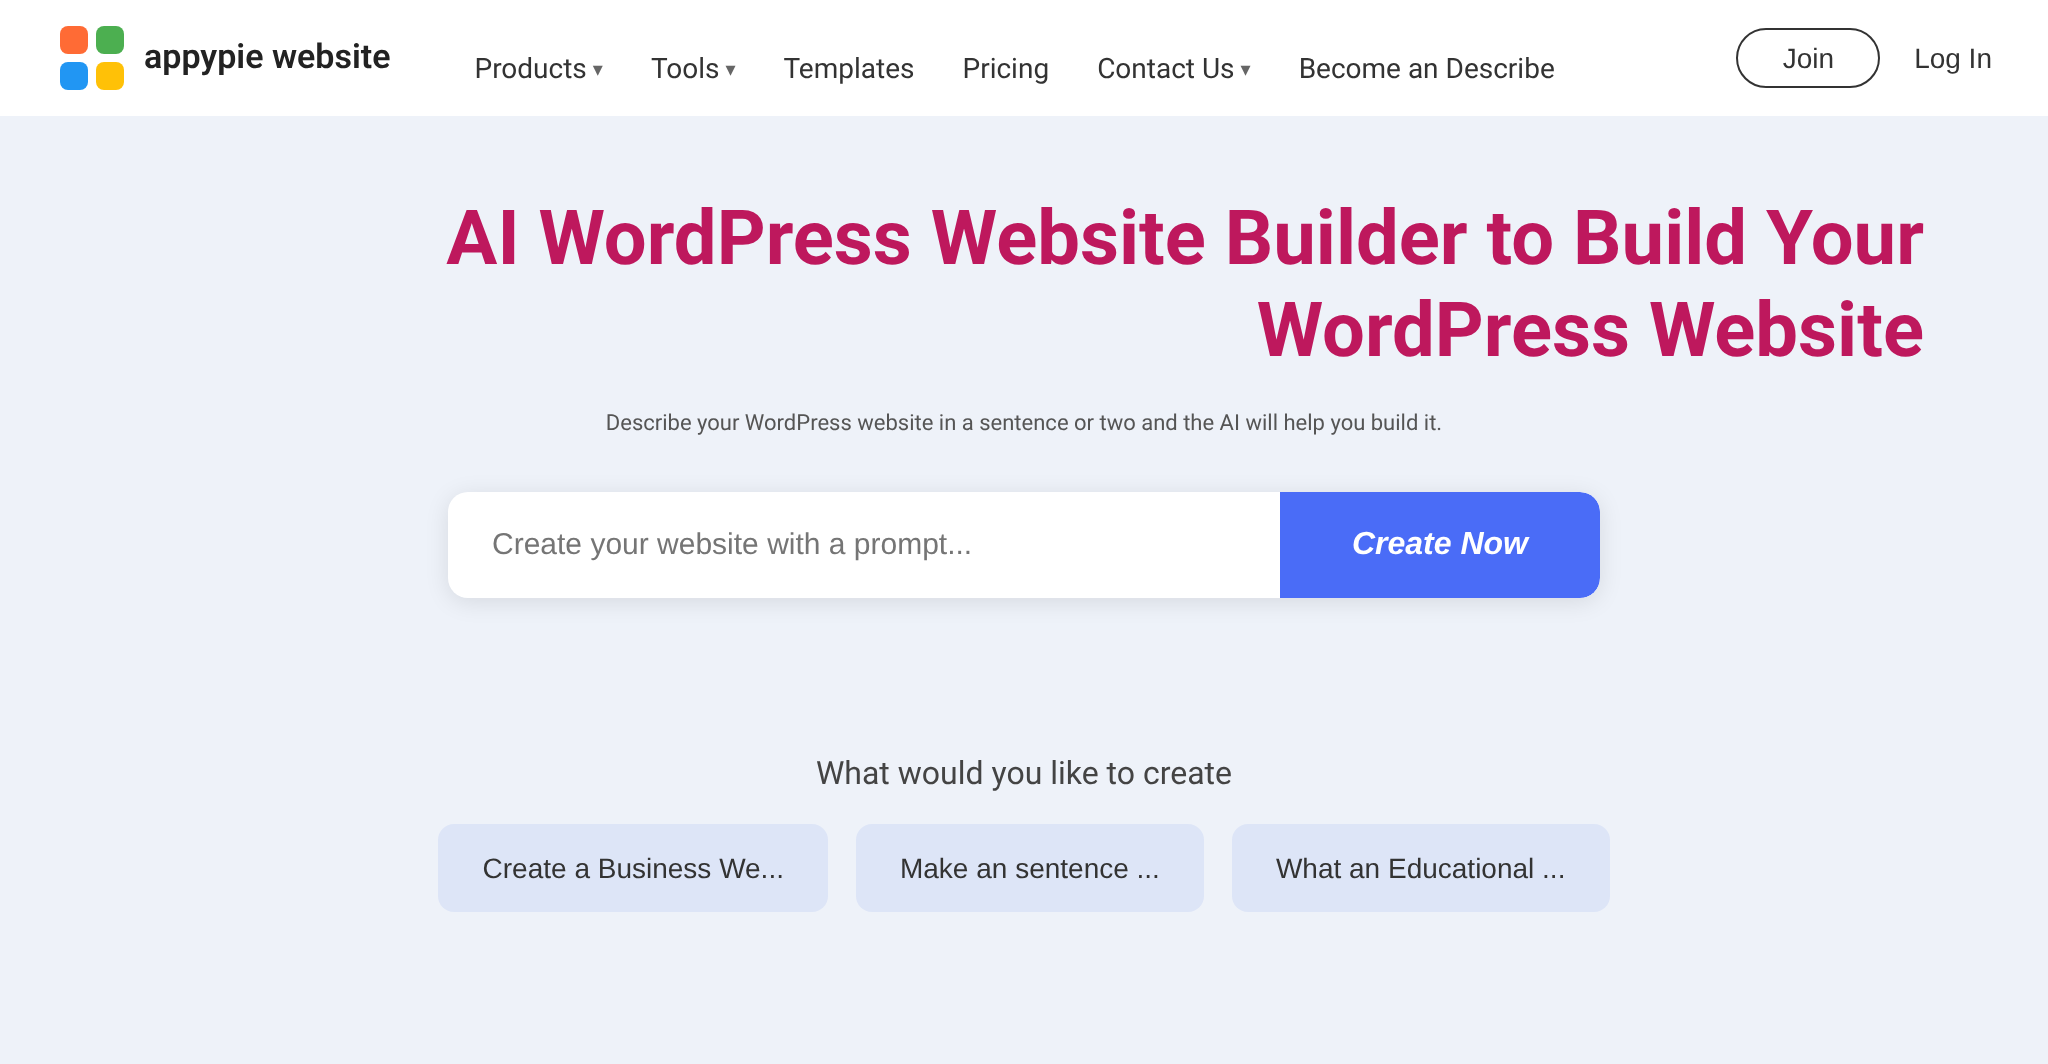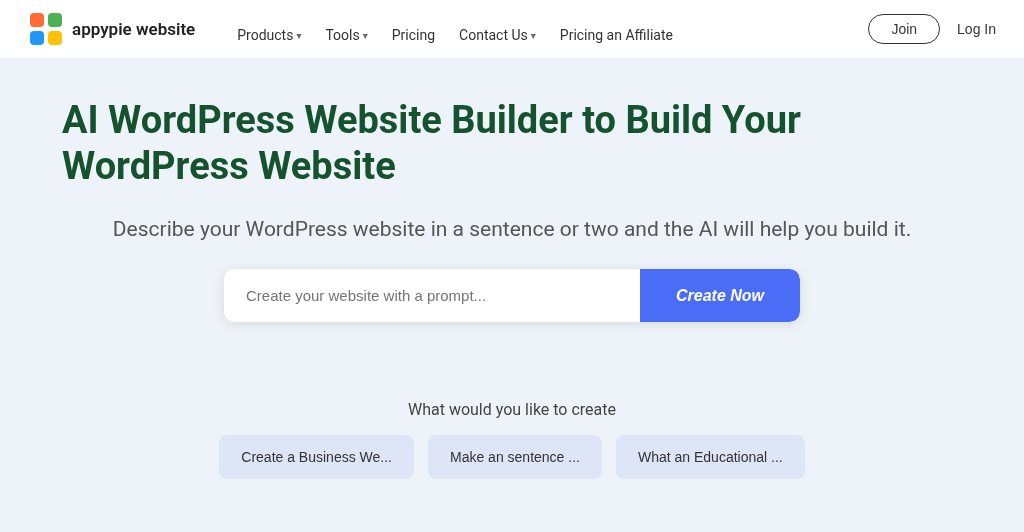--- a/index.html
+++ b/index.html
@@ -85,28 +85,28 @@
     .hero {
       background: #eef2f9;
       display: flex;
       flex-direction: column;
       align-items: center;
       padding: 40px 20px 30px;
     }
     .hero-title {
       font-size: 38px;
       font-weight: 700;
-      color: #14532d;
-      text-align: left;
+      color: #be185d;
+      text-align: right;
       line-height: 1.2;
       max-width: 900px;
-      margin-bottom: 28px;
+      margin-bottom: 16px;
     }
     .hero-subtitle {
-      font-size: 21px;
+      font-size: 11px;
       color: #555;
       text-align: center;
       margin-bottom: 28px;
     }
 
     
     .search-bar-container {
       display: flex;
       width: 576px;
       background: #fff;
@@ -184,28 +184,31 @@
   <div class="nav-links">
     <div class="nav-item">
       <span>Products</span>
       <span class="chevron">▾</span>
     </div>
     <div class="nav-item">
       <span>Tools</span>
       <span class="chevron">▾</span>
     </div>
     <div class="nav-item">
+      <span>Templates</span>
+    </div>
+    <div class="nav-item">
       <span>Pricing</span>
     </div>
     <div class="nav-item">
       <span>Contact Us</span>
       <span class="chevron">▾</span>
     </div>
     <div class="nav-item">
-      <span>Pricing an Affiliate</span>
+      <span>Become an Describe</span>
     </div>
   </div>
 
   <div class="nav-right">
     <button class="btn-join">Join</button>
     <button class="btn-login">Log In</button>
   </div>
 </nav>
 
 <main class="hero">

